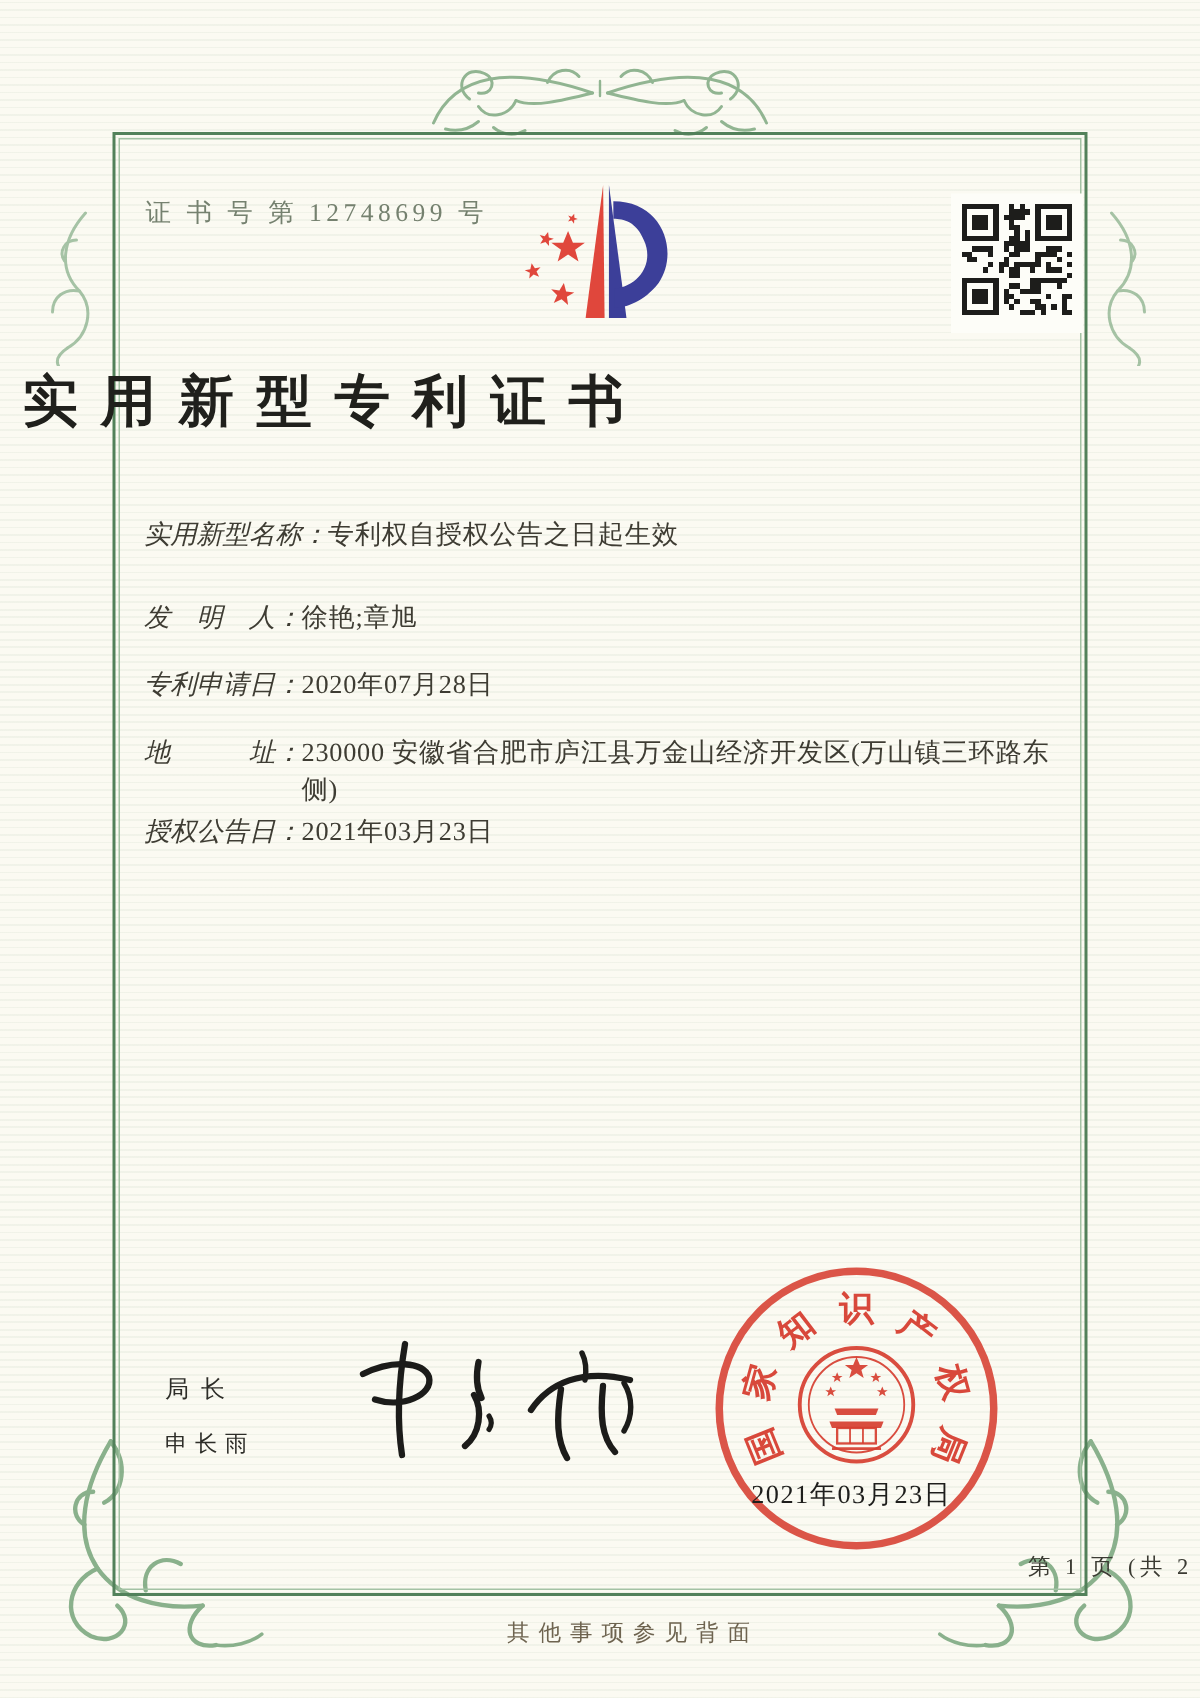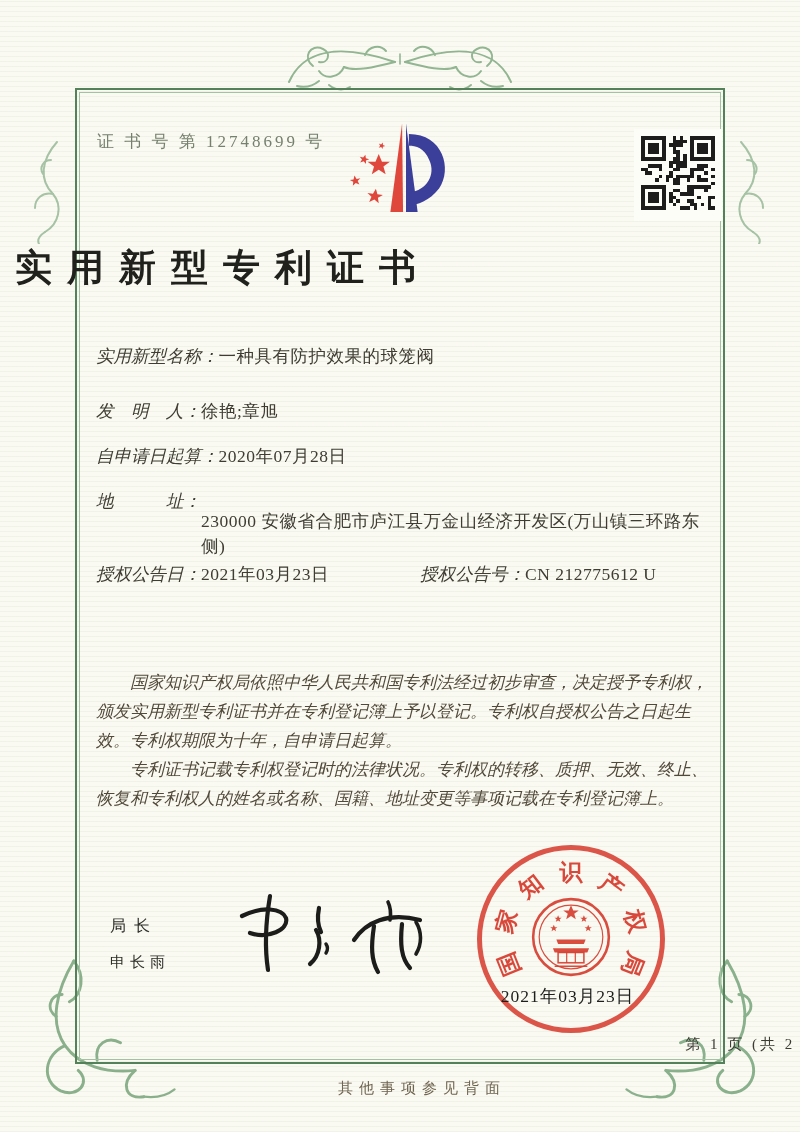--- a/index.html
+++ b/index.html
@@ -27,21 +27,21 @@
     font-size:37px;font-weight:600;color:#20201c;
     letter-spacing:15px;text-indent:15px;}
 
   .fields{position:absolute;left:96px;top:344px;width:616px;
     font-size:17.5px;color:#3e3c33;line-height:25px;}
   .field-row{margin-bottom:20px;position:relative;}
   .field-row.r1{margin-bottom:30px;}
   .field-row.r6{margin-bottom:3px;}
   .flabel{white-space:pre;font-style:italic;}
   .fvalue{letter-spacing:.5px;}
-  .fvalue.addr{display:inline-block;width:500px;vertical-align:top;margin-top:20px;}
+  .fvalue.addr{display:inline-block;width:500px;vertical-align:top;}
   .pair2{position:absolute;left:324px;top:0;white-space:nowrap;}
 
   .paras{position:absolute;left:96px;top:668px;width:618px;
     font-size:17px;line-height:29px;color:#51493a;font-style:italic;}
   .paras p{margin:0;text-indent:2em;}
 
   .sig-title{position:absolute;left:110px;top:916px;font-size:16px;
     color:#2d2d28;letter-spacing:8px;}
   .sig-name{position:absolute;left:110px;top:953px;font-size:15px;
     color:#2d2d28;letter-spacing:5px;}
@@ -156,43 +156,36 @@
         <path d="M2,2h7v7h-7zM3,3h5v5h-5zM4,4h3v3h-3z" fill="#1d1d1b" fill-rule="evenodd"></path>
         <path d="M16,2h7v7h-7zM17,3h5v5h-5zM18,4h3v3h-3z" fill="#1d1d1b" fill-rule="evenodd"></path>
         <path d="M2,16h7v7h-7zM3,17h5v5h-5zM4,18h3v3h-3z" fill="#1d1d1b" fill-rule="evenodd"></path>
       </svg>
   </div>
 
   <div class="title">实用新型专利证书</div>
 
   <div class="fields">
     <div class="field-row r1">
-      <span class="flabel">实用新型名称：</span><span class="fvalue">一种具有防护效果的球笼阀</span>
+      <span class="flabel">实用新型名称：</span><span class="fvalue">专利权自授权公告之日起生效</span>
     </div>
     <div class="field-row">
       <span class="flabel">发　明　人：</span><span class="fvalue">徐艳;章旭</span>
     </div>
     <div class="field-row">
-      <span class="flabel">自申请日起算：</span><span class="fvalue">2020年07月28日</span>
+      <span class="flabel">专利申请日：</span><span class="fvalue">2020年07月28日</span>
     </div>
     <div class="field-row r6">
       <span class="flabel">地　　　址：</span><span class="fvalue addr">230000 安徽省合肥市庐江县万金山经济开发区(万山镇三环路东侧)</span>
     </div>
     <div class="field-row">
       <span class="flabel">授权公告日：</span><span class="fvalue">2021年03月23日</span>
-      <span class="pair2">
-        <span class="flabel">授权公告号：</span><span class="fvalue">CN 212775612 U</span>
-      </span>
-    </div>
-  </div>
-
-  <div class="paras">
-    <p>国家知识产权局依照中华人民共和国专利法经过初步审查，决定授予专利权，颁发实用新型专利证书并在专利登记簿上予以登记。专利权自授权公告之日起生效。专利权期限为十年，自申请日起算。</p>
-    <p>专利证书记载专利权登记时的法律状况。专利权的转移、质押、无效、终止、恢复和专利权人的姓名或名称、国籍、地址变更等事项记载在专利登记簿上。</p>
-  </div>
+    </div>
+  </div>
+
 
   <div class="sig-title">局长</div>
   <div class="sig-name">申长雨</div>
   <div class="sig-script">
     <svg width="212" height="104" viewBox="0 0 212 104" fill="none" stroke="#1c1c1a" stroke-width="4.2" stroke-linecap="round">
       <path d="M52,14 C48,38 46,62 50,88"></path>
       <path d="M24,34 C44,24 64,26 68,36 C71,48 50,57 32,51"></path>
       <path d="M101,26 C99,36 100,44 103,50"></path>
       <path d="M98,48 C104,58 102,74 92,82"></path>
       <path d="M108,62 c2,3 2,6 0,9" stroke-width="3.4"></path>

